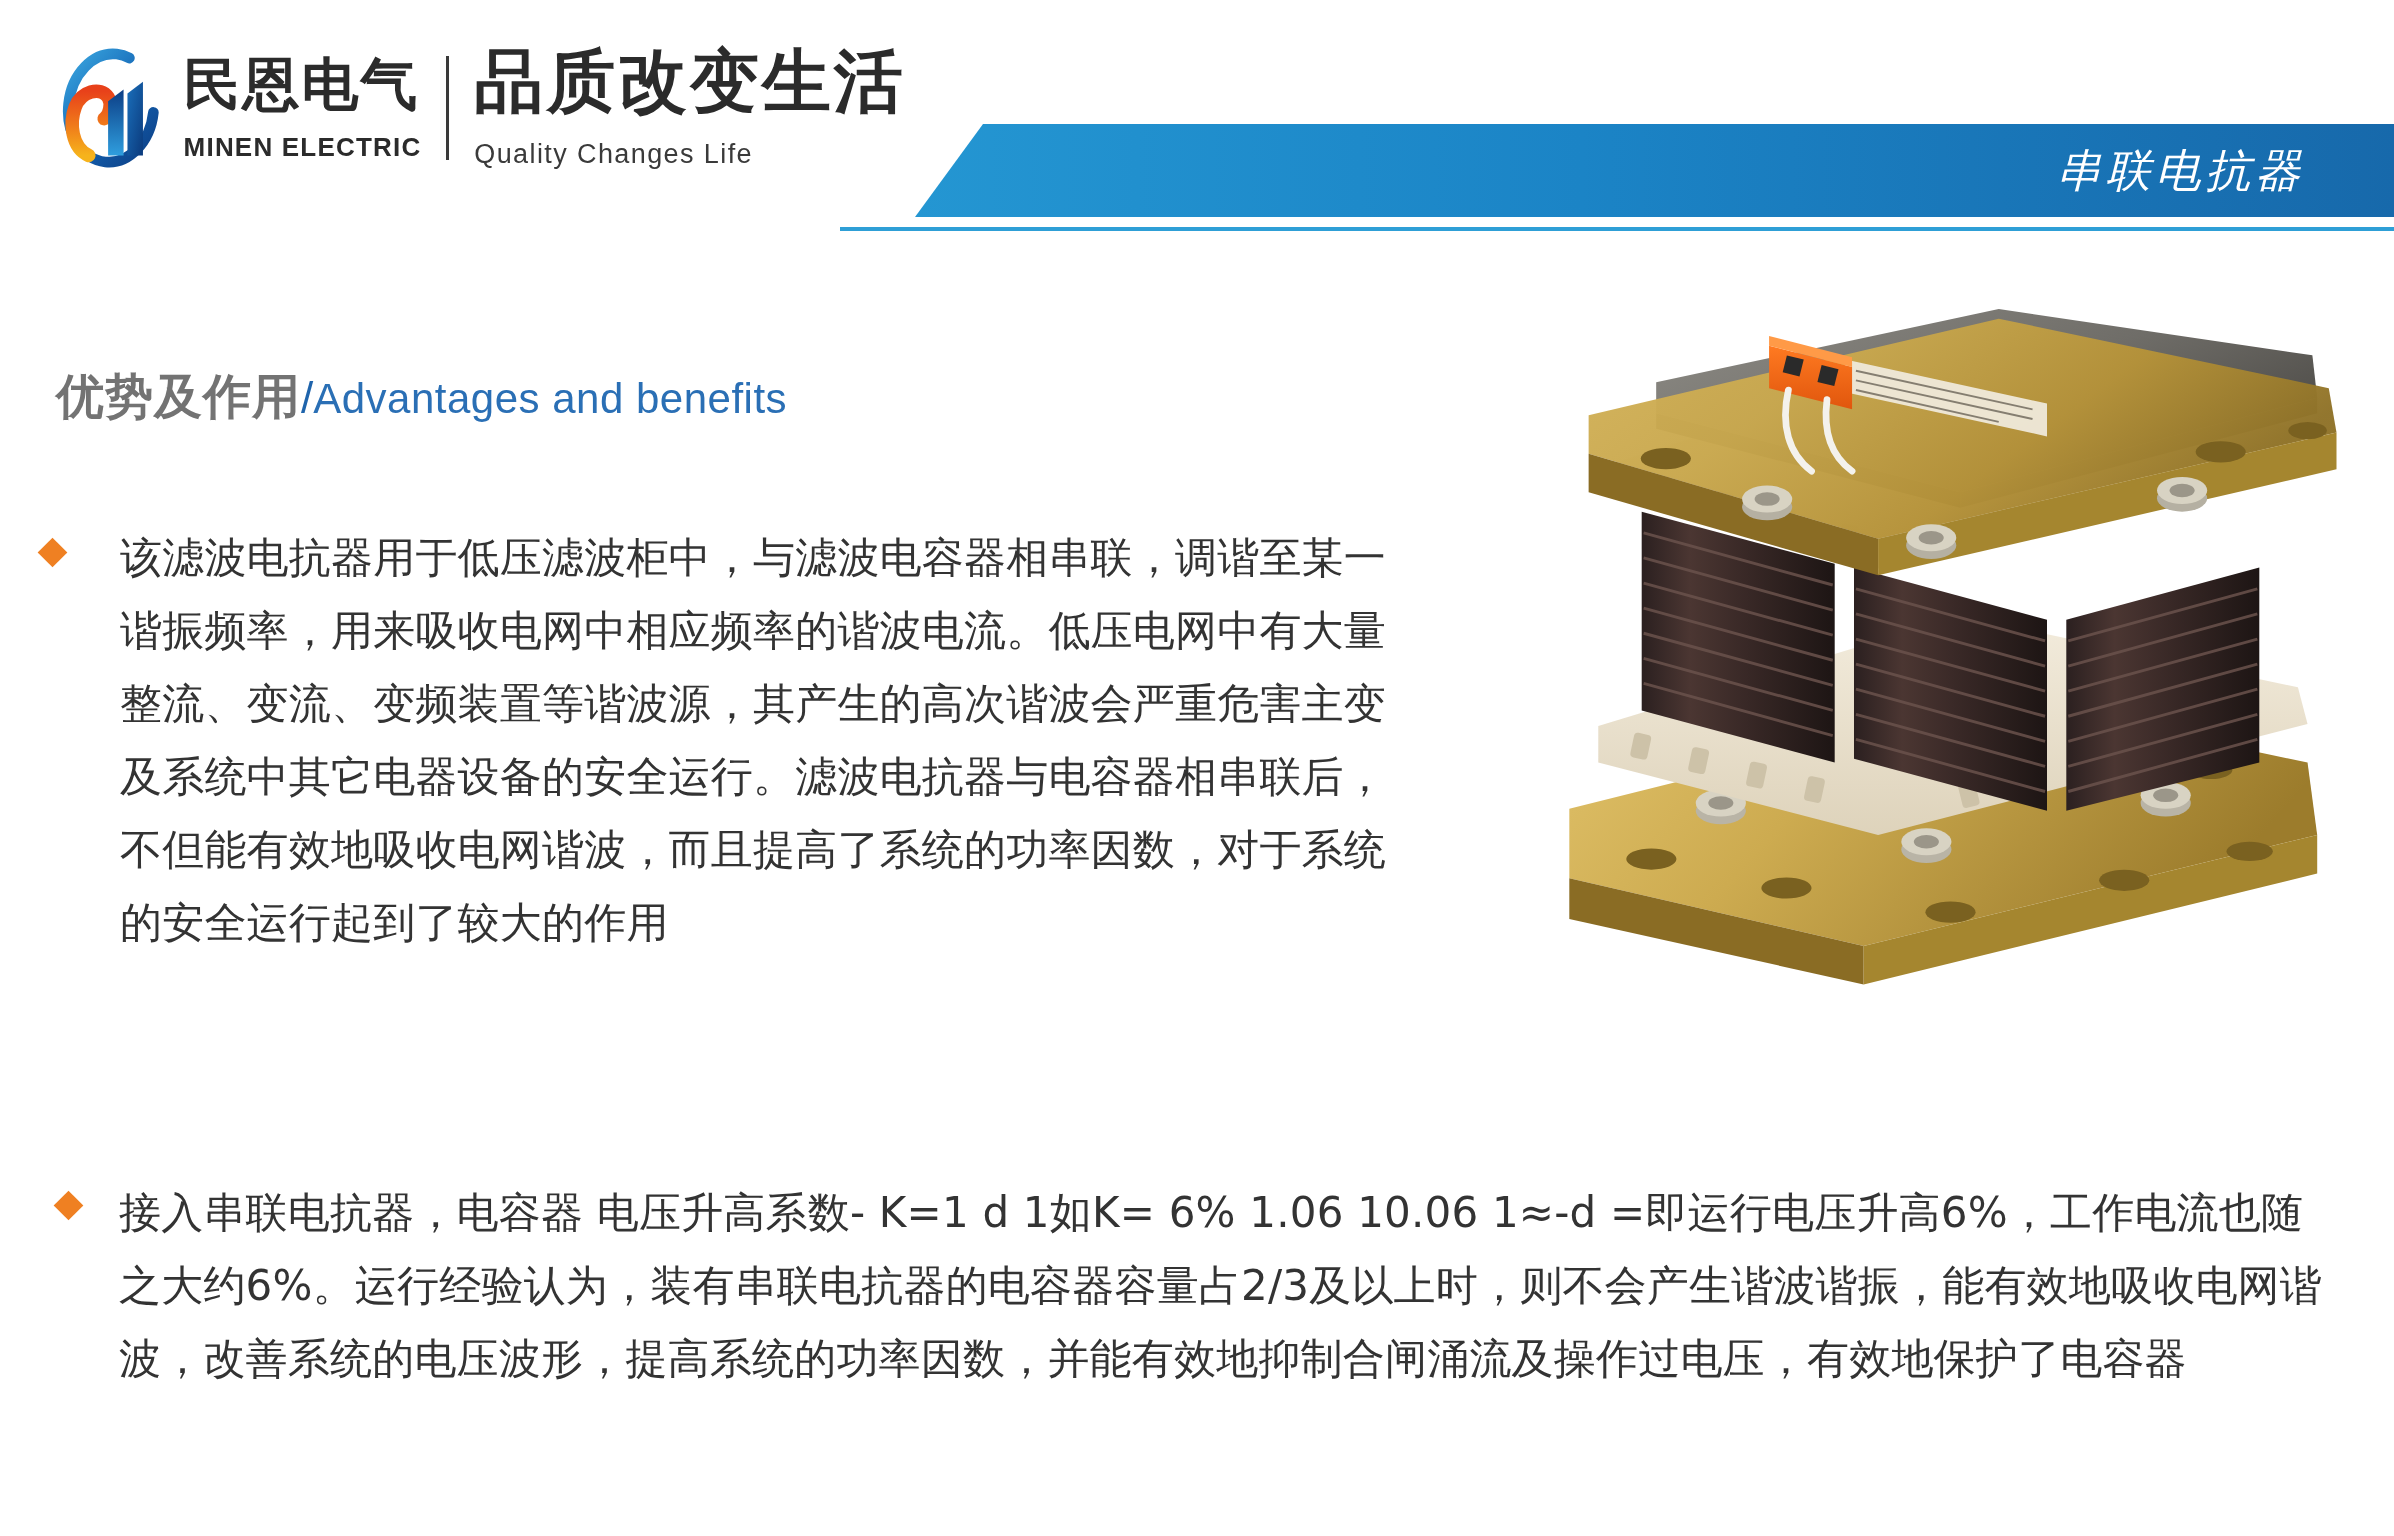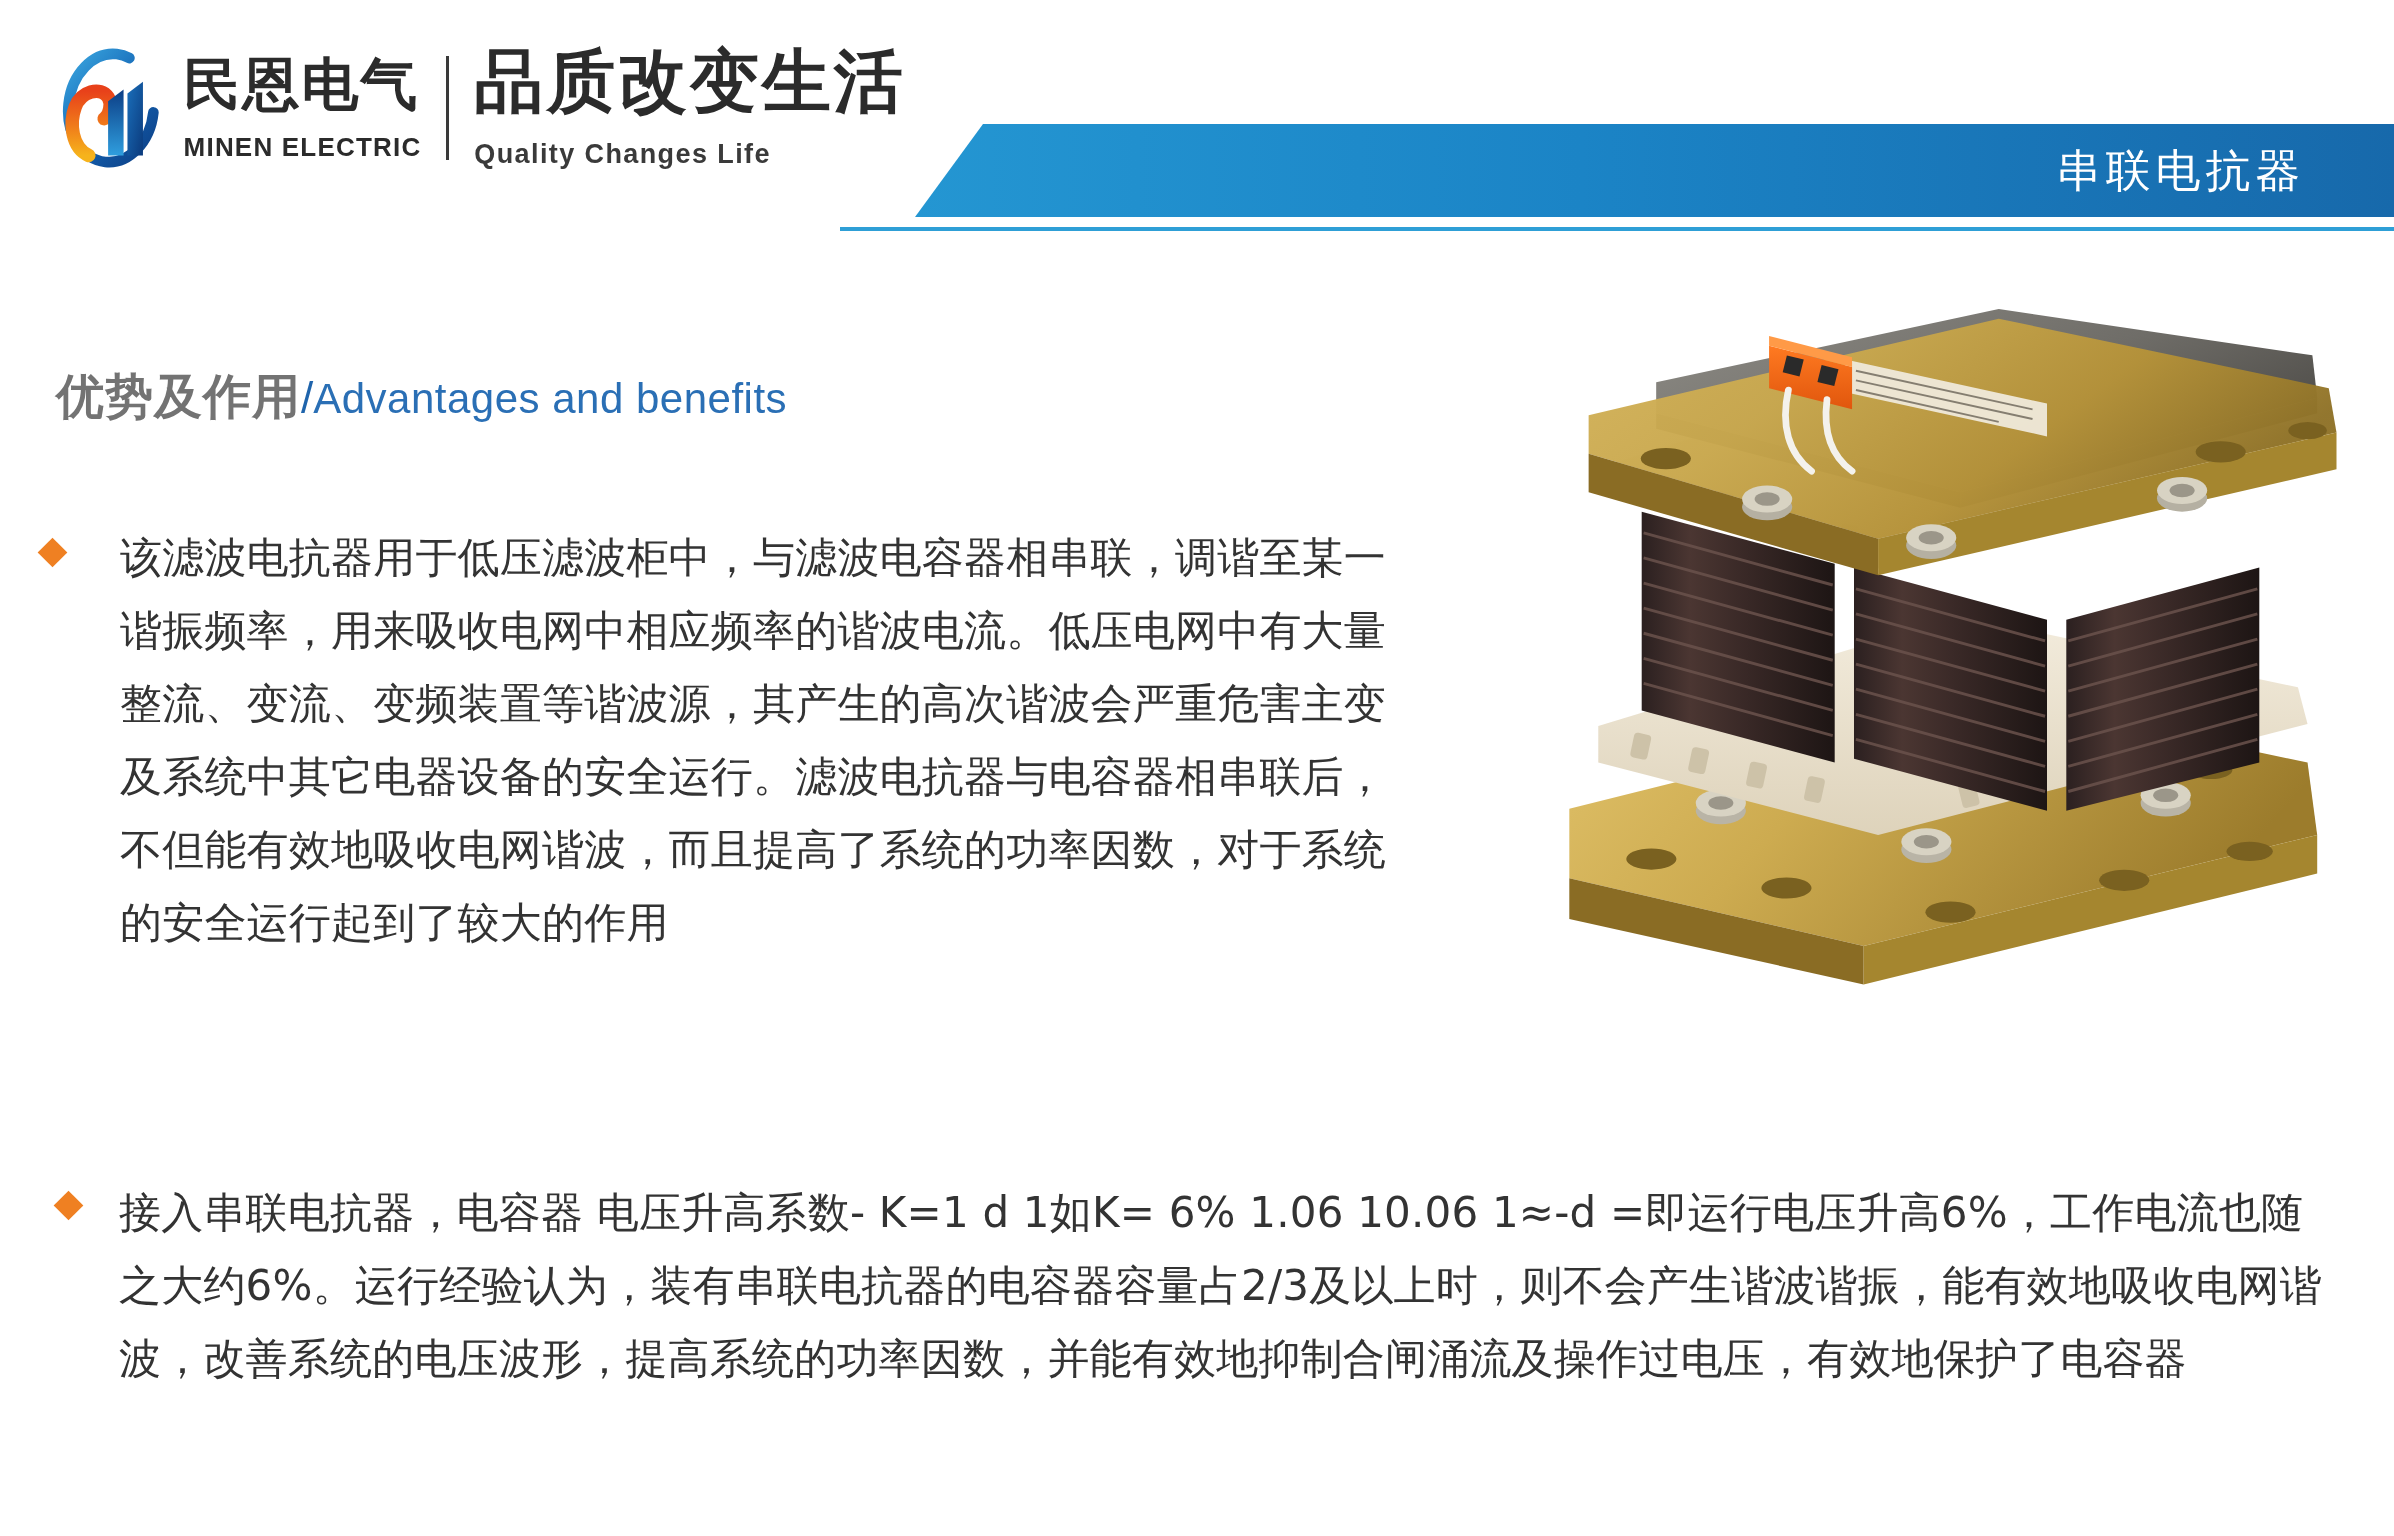--- a/index.html
+++ b/index.html
@@ -80,37 +80,38 @@
     font-size: 69px;
     font-weight: 700;
     letter-spacing: 2.9px;
     color: #2b2b2b;
     line-height: 1.02;
     white-space: nowrap;
     font-family: "DejaVu Sans", "Liberation Sans", sans-serif;
   }
   .slogan-en {
     font-size: 27px;
-    font-weight: 700;
+    font-weight: 400;
     letter-spacing: 1.4px;
     color: #3a3a3a;
     line-height: 1.1;
     margin-top: 24px;
     white-space: nowrap;
   }
 
   
   .banner {
     position: absolute;
     top: 124px;
     left: 915px;
     width: 1479px;
     height: 93px;
     background: linear-gradient(90deg, #2496d2 0%, #1b84c6 45%, #1769ab 100%);
     clip-path: polygon(68px 0, 100% 0, 100% 100%, 0 100%);
+    font-style: italic;
   }
   .banner-title {
     position: absolute;
     right: 89px;
     top: 0;
     height: 93px;
     line-height: 93px;
     color: #ffffff;
     font-size: 45px;
     font-weight: 400;

